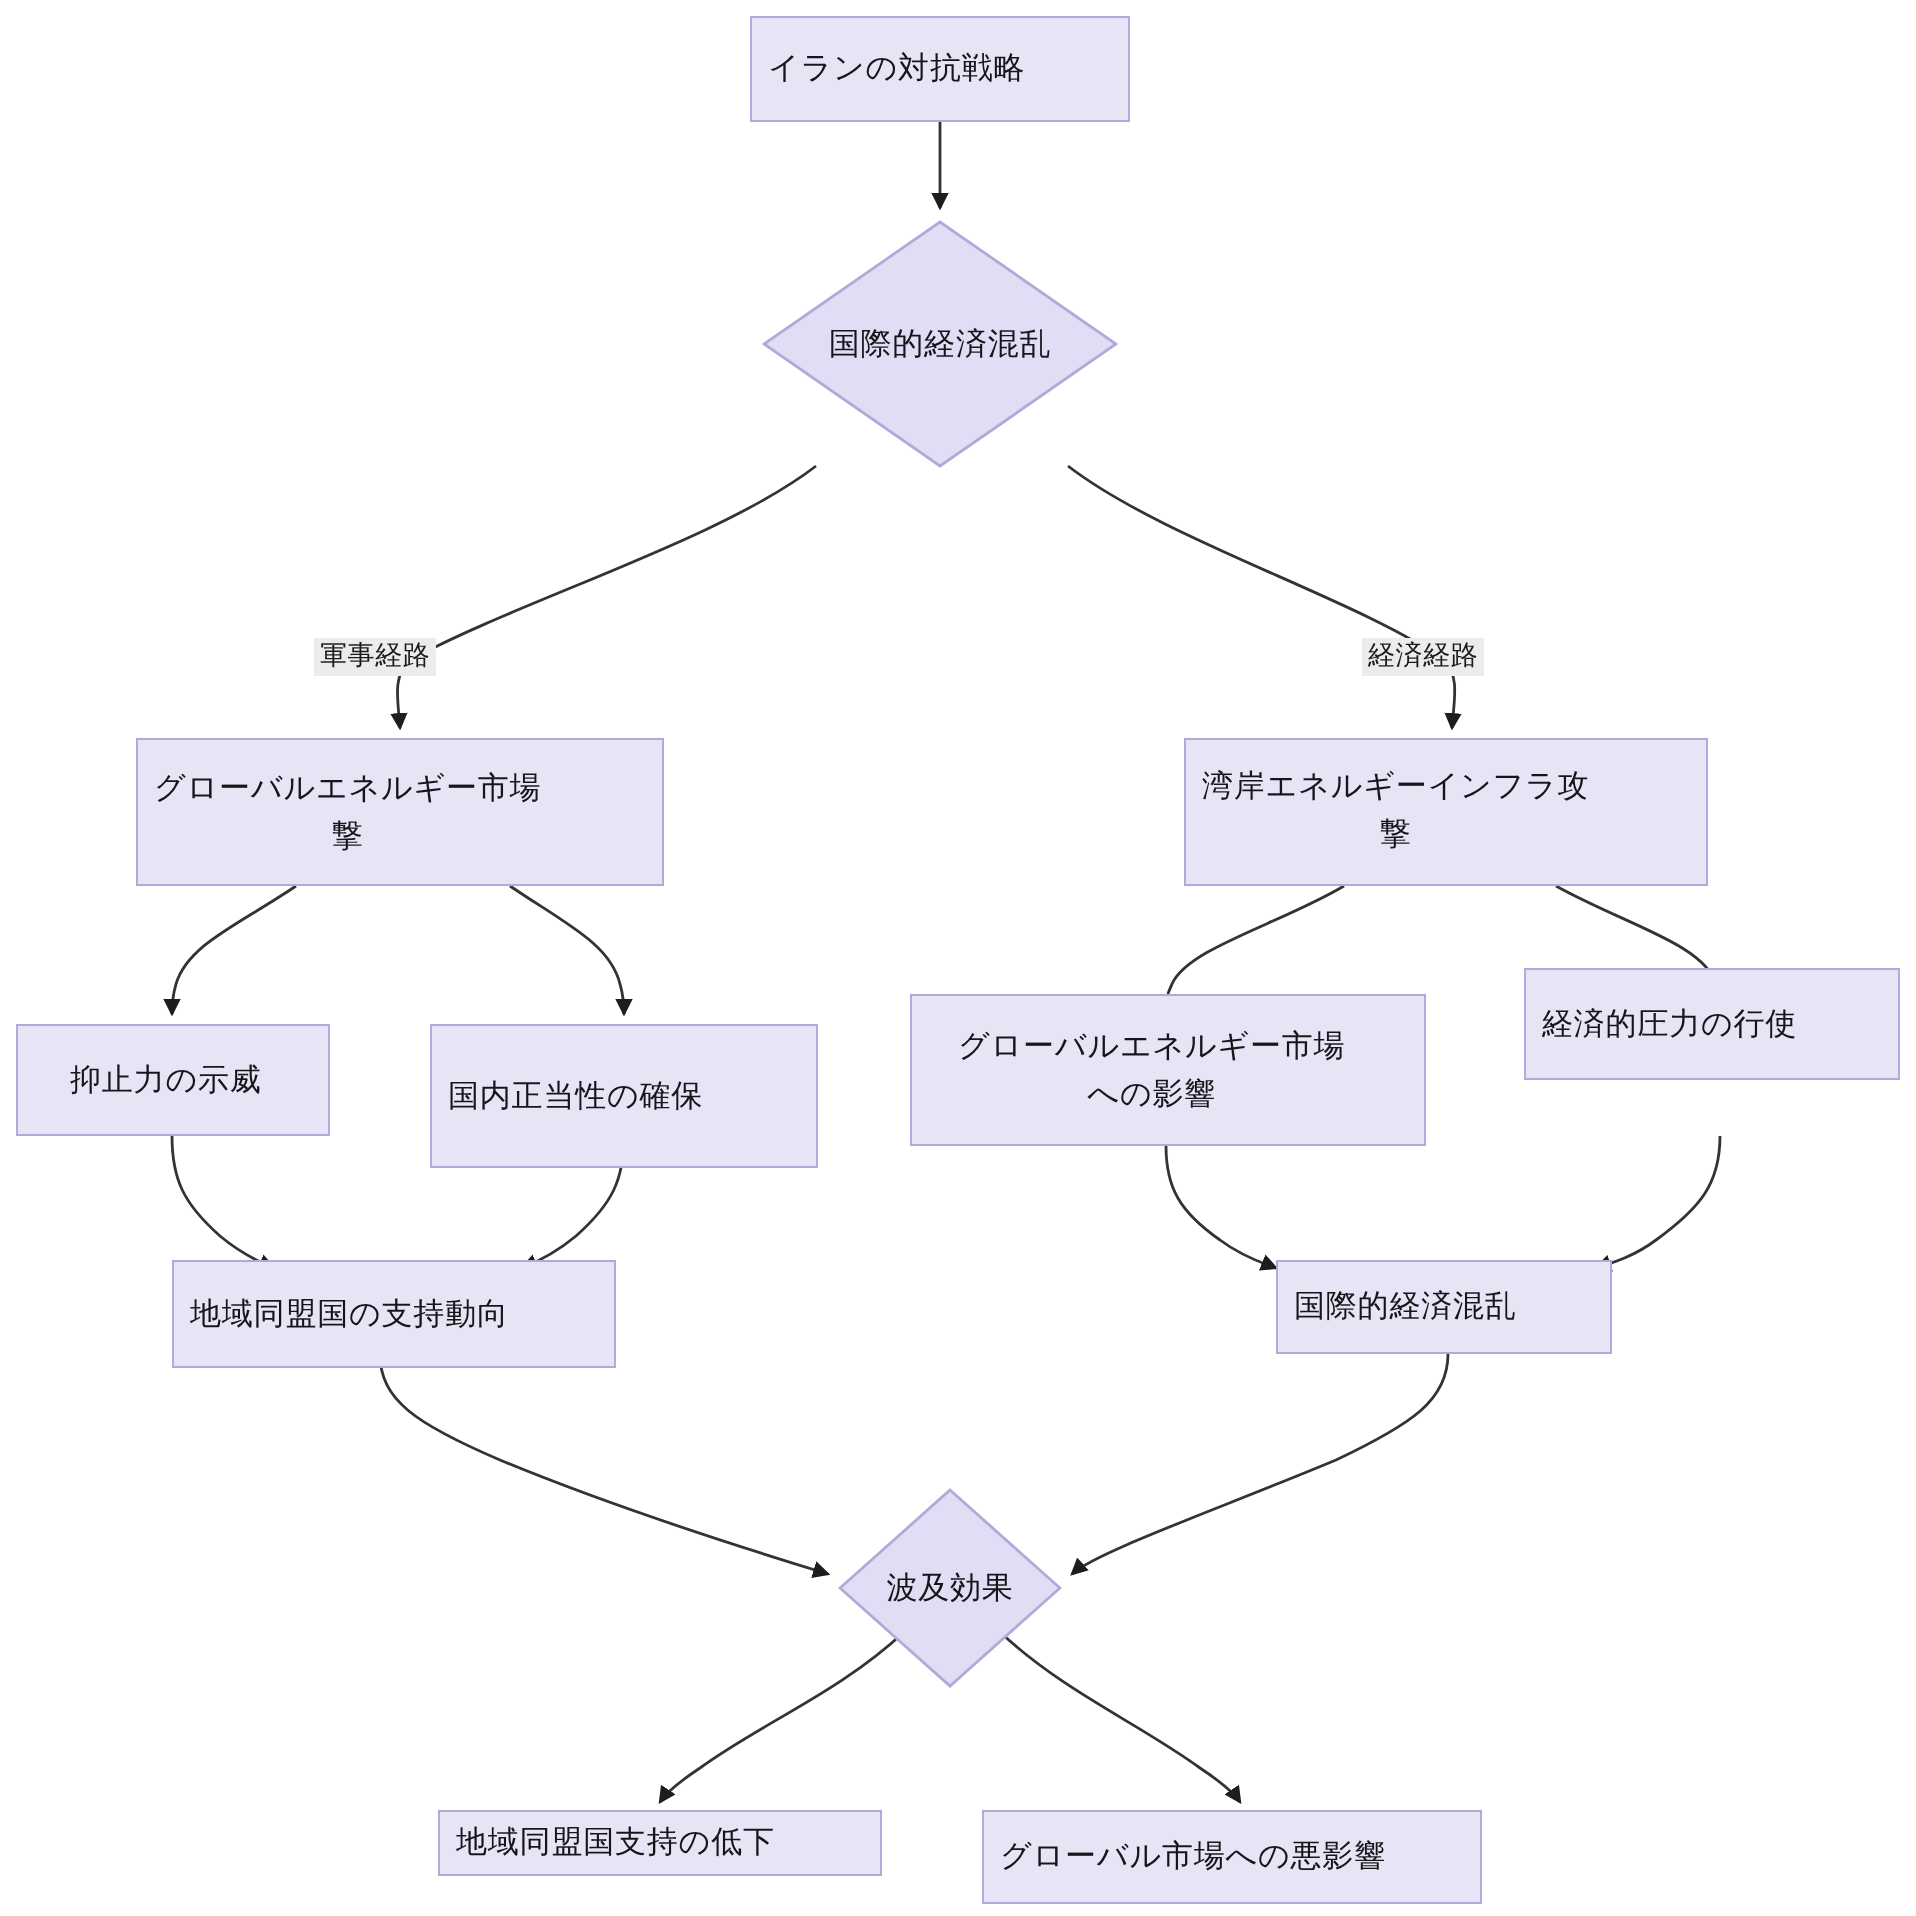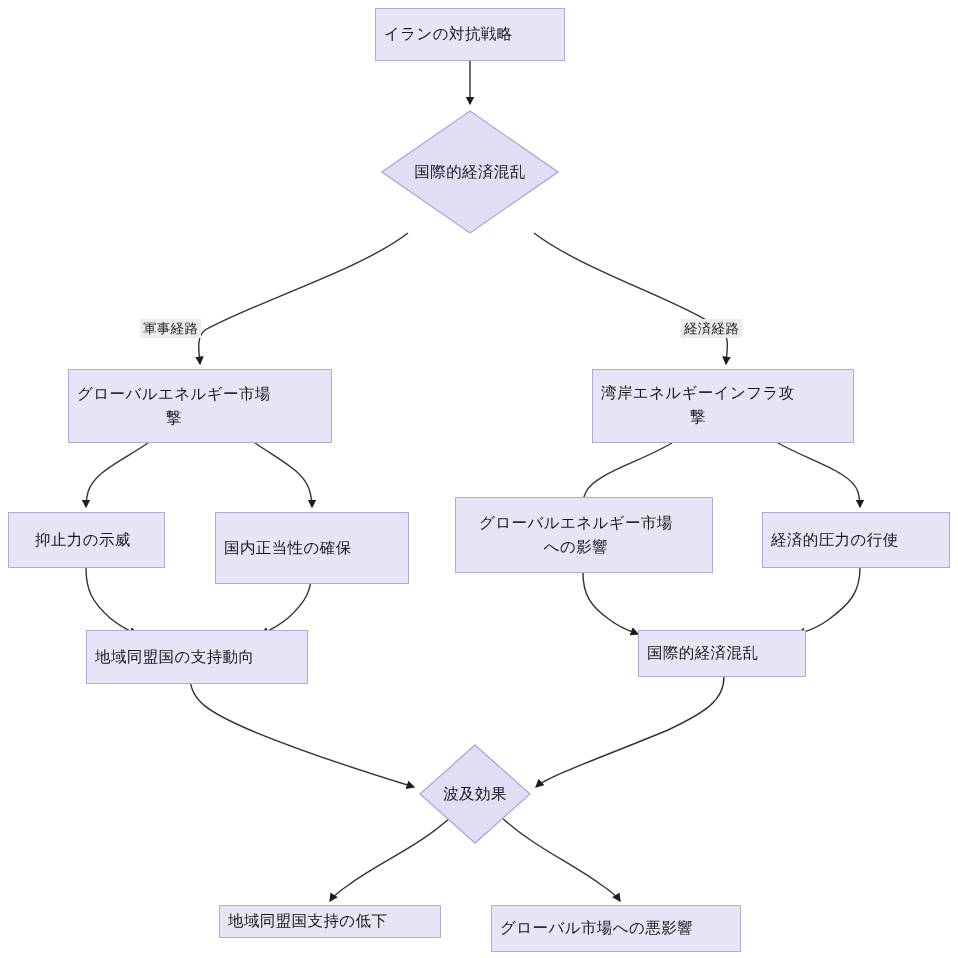--- a/index.html
+++ b/index.html
@@ -135,21 +135,21 @@
     <span class="node-label">イランの対抗戦略</span>
   </div>
 
   <div class="diamond-wrap" style="left:381px; top:110px; width:178px; height:124px;">
     <svg class="diamond-shape" viewBox="0 0 178 124" preserveAspectRatio="none">
       <polygon points="89,1 177,62 89,123 1,62"></polygon>
     </svg>
     <span class="diamond-text">国際的経済混乱</span>
   </div>
 
-  <div class="edge-label" style="left:140px; top:319px;">
+  <div class="edge-label" style="left:157px; top:319px;">
     <span>軍事経路</span>
   </div>
   <div class="edge-label" style="left:681px; top:319px;">
     <span>経済経路</span>
   </div>
 
   <div class="node" style="left:68px; top:369px; width:264px; height:74px;">
     <span class="node-label">グローバルエネルギー市場
 撃</span>
   </div>
@@ -165,21 +165,21 @@
 
   <div class="node" style="left:215px; top:512px; width:194px; height:72px;">
     <span class="node-label">国内正当性の確保</span>
   </div>
 
   <div class="node" style="left:455px; top:497px; width:258px; height:76px;padding-left:23px;">
     <span class="node-label">グローバルエネルギー市場
 への影響</span>
   </div>
 
-  <div class="node" style="left:762px; top:512px; width:188px; height:56px;">
+  <div class="node" style="left:762px; top:484px; width:188px; height:56px;">
     <span class="node-label">経済的圧力の行使</span>
   </div>
 
   <div class="node" style="left:86px; top:630px; width:222px; height:54px;">
     <span class="node-label">地域同盟国の支持動向</span>
   </div>
 
   <div class="node" style="left:638px; top:630px; width:168px; height:47px;">
     <span class="node-label">国際的経済混乱</span>
   </div>

